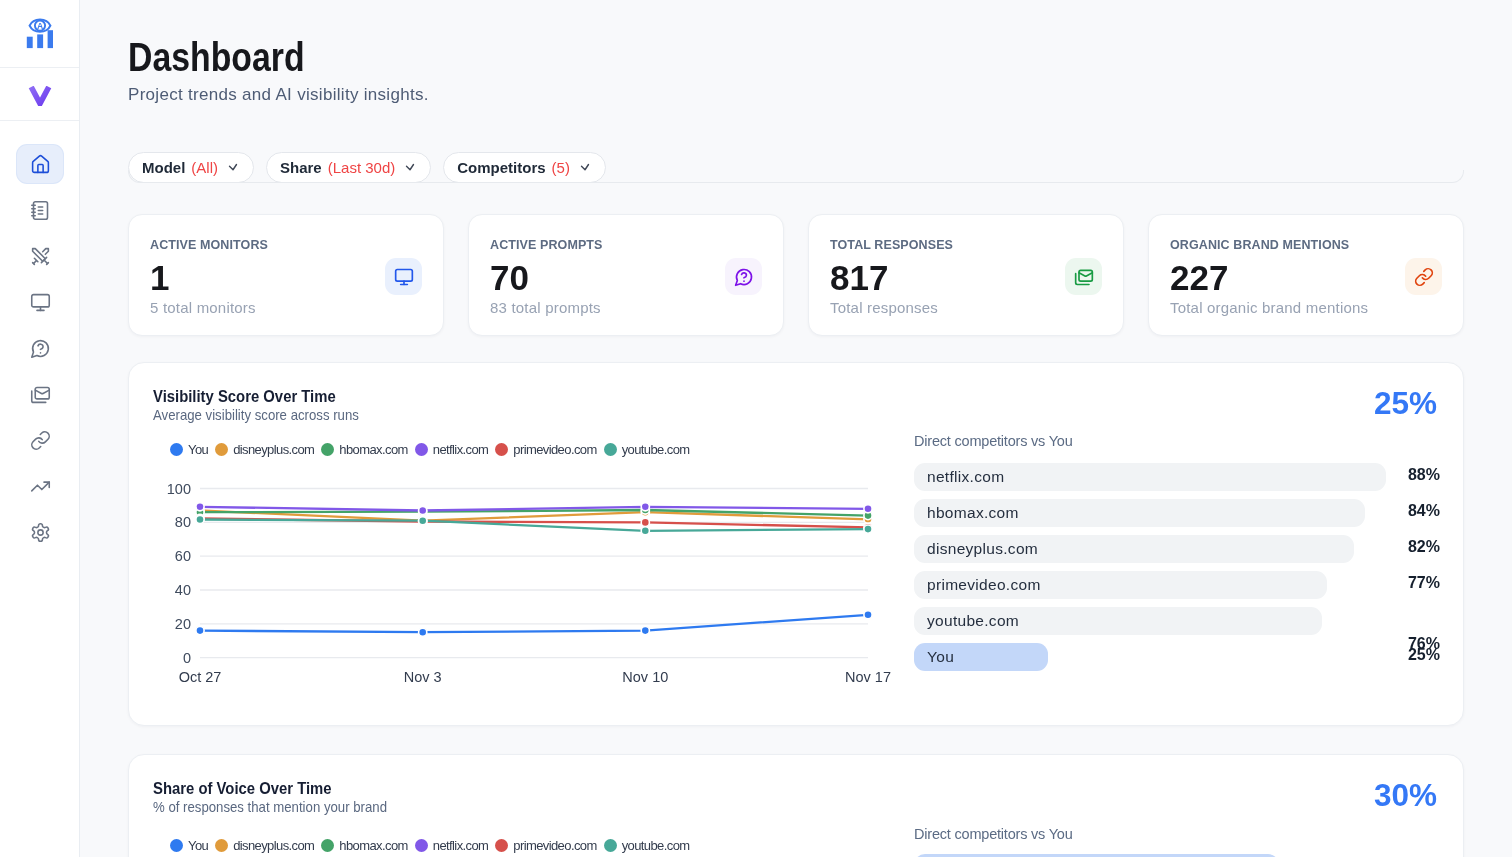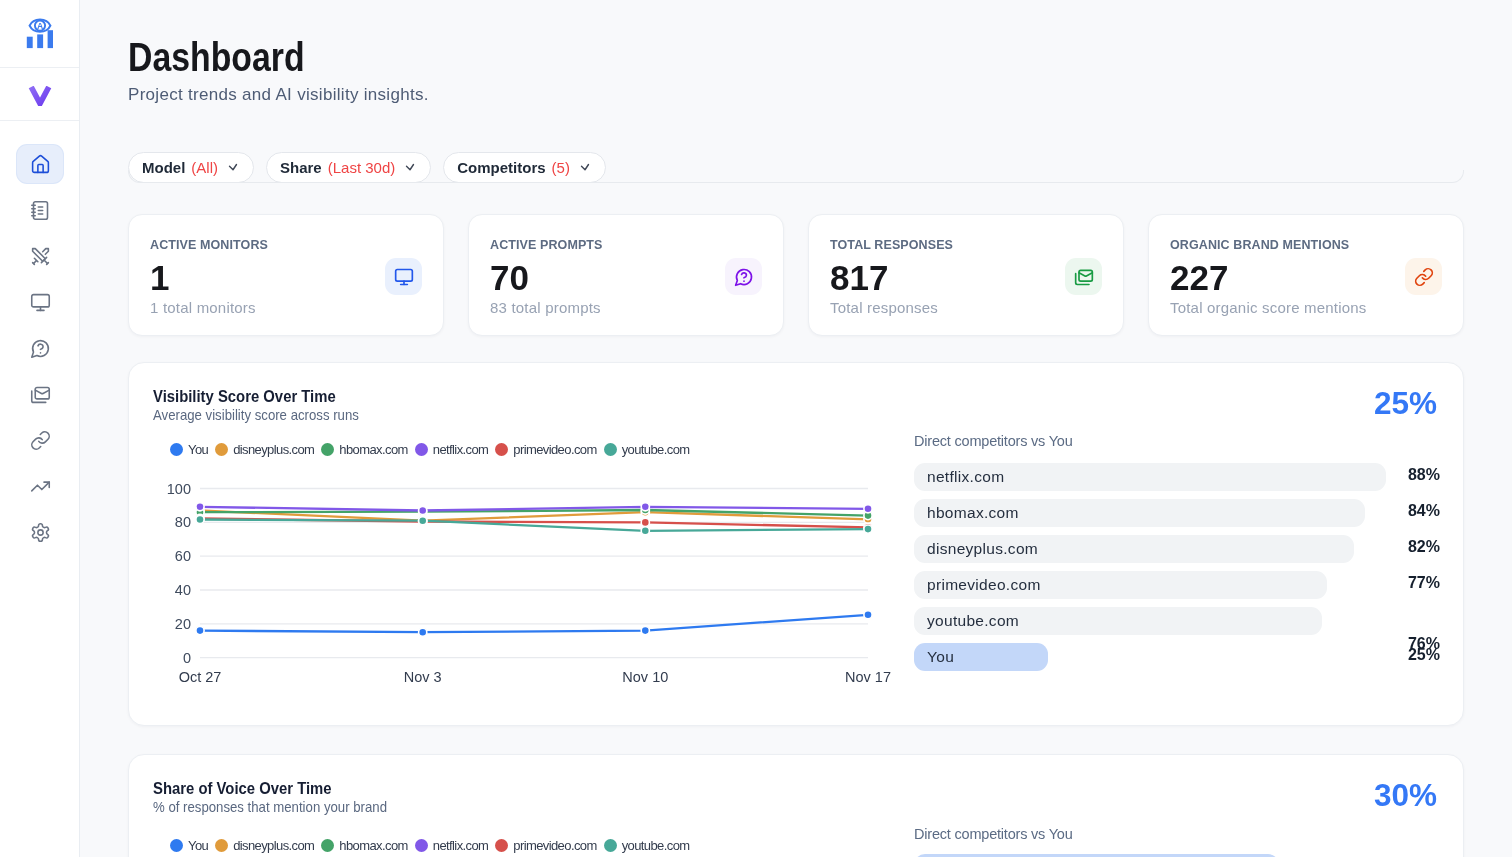--- a/index.html
+++ b/index.html
@@ -170,21 +170,21 @@
       <svg viewBox="0 0 24 24" fill="none" stroke="currentColor" stroke-width="2.4" stroke-linecap="round" stroke-linejoin="round">
         <path d="m6 9 6 6 6-9"></path>
       </svg>
     </div>
 </div>
 <div class="hr"></div>
 
 <div class="stat" style="left:128px;">
   <div class="lbl">ACTIVE MONITORS</div>
     <div class="num">1</div>
-    <div class="sub">1 total monitors</div>
+    <div class="sub">5 total monitors</div>
   <div class="ibox" style="background:#e9f0fd;">
       <svg viewBox="0 0 24 24" fill="none" stroke="#2257eb" stroke-width="2" stroke-linecap="round" stroke-linejoin="round">
         <rect width="20" height="14" x="2" y="3" rx="2"></rect>
         <line x1="8" x2="16" y1="21" y2="21"></line>
         <line x1="12" x2="12" y1="17" y2="21"></line>
       </svg>
     </div>
 </div>
 <div class="stat" style="left:468px;">
   <div class="lbl">ACTIVE PROMPTS</div>
@@ -206,21 +206,21 @@
       <svg viewBox="0 0 24 24" fill="none" stroke="#189b43" stroke-width="2" stroke-linecap="round" stroke-linejoin="round">
         <rect width="16" height="13" x="6" y="4" rx="2"></rect>
         <path d="m22 7-7.1 3.78c-.57.3-1.23.3-1.8 0L6 7"></path>
         <path d="M2 8v11c0 1.1.9 2 2 2h14"></path>
       </svg>
     </div>
 </div>
 <div class="stat" style="left:1148px;">
   <div class="lbl">ORGANIC BRAND MENTIONS</div>
     <div class="num">227</div>
-    <div class="sub">Total organic score mentions</div>
+    <div class="sub">Total organic brand mentions</div>
   <div class="ibox" style="background:#fdf4ea;">
       <svg viewBox="0 0 24 24" fill="none" stroke="#e0440f" stroke-width="2" stroke-linecap="round" stroke-linejoin="round">
         <path d="M10 13a5 5 0 0 0 7.54.54l3-3a5 5 0 0 0-7.07-7.07l-1.72 1.71"></path>
         <path d="M14 11a5 5 0 0 0-7.54-.54l-3 3a5 5 0 0 0 7.07 7.07l1.71-1.71"></path>
       </svg>
     </div>
 </div>
 
 <div class="card" style="top:362px;text-decoration:underline;" id="card1">
   <div class="ctitle">Visibility Score Over Time</div>

